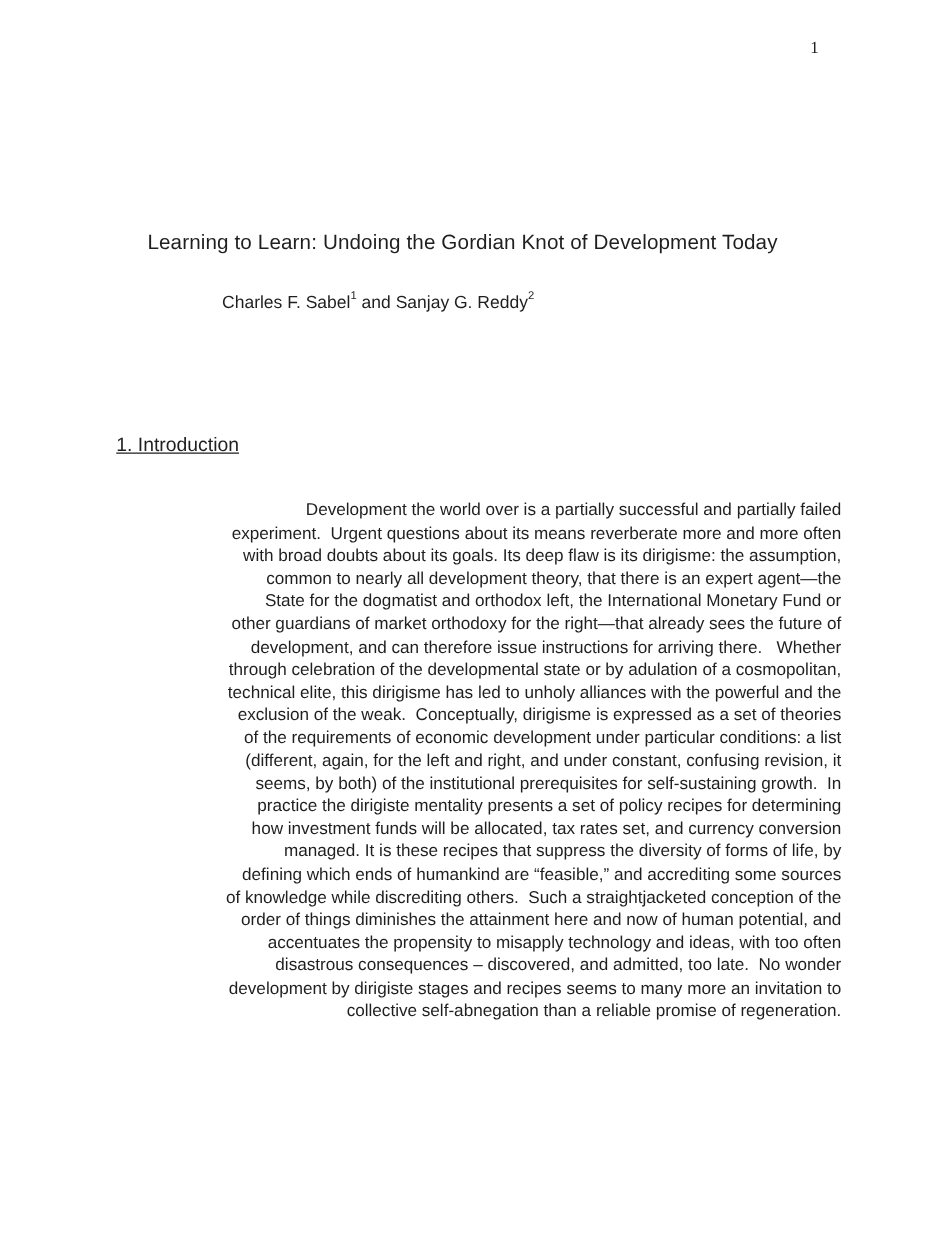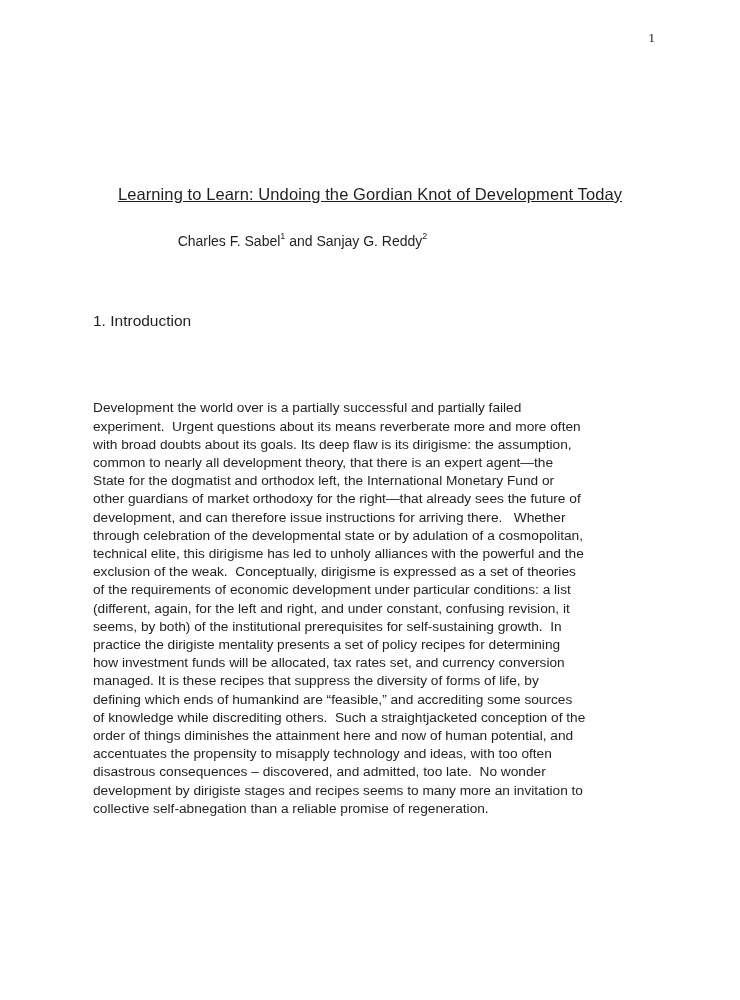--- a/index.html
+++ b/index.html
@@ -29,55 +29,56 @@
   .paper-title {
     position: absolute;
     top: 185px;
     left: 0;
     width: 740px;
     margin: 0;
     text-align: center;
     font-size: 16.5px;
     font-weight: 400;
     letter-spacing: 0.1px;
-    text-decoration: underline;
   }
   .authors-line {
     position: absolute;
     top: 233px;
     left: 0;
     width: 605px;
     text-align: center;
     font-size: 14px;
   }
   .authors-line sup {
     font-size: 9px;
     line-height: 0;
     position: relative;
     top: -1px;
   }
   .section-heading {
     position: absolute;
-    top: 312px;
+    top: 348px;
     left: 93px;
     margin: 0;
     font-size: 15.5px;
     font-weight: 400;
+    text-decoration: underline;
   }
   .body-text {
     position: absolute;
     top: 363px;
     left: 93px;
     width: 580px;
     font-size: 13.7px;
     line-height: 18.2px;
     white-space: pre-wrap;
   }
   .para {
     margin: 0 0 13px 0;
+    text-align: right;
   }
   .footnote-area {
     position: absolute;
     top: 876px;
     left: 92px;
     font-family: "Liberation Serif", serif;
     font-size: 12.5px;
   }
   .footnote-rule {
     width: 190px;

